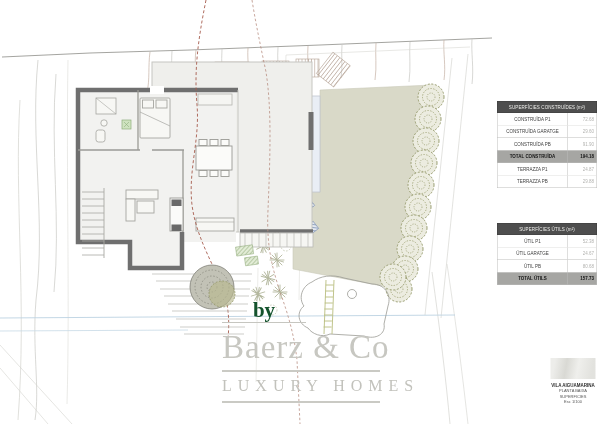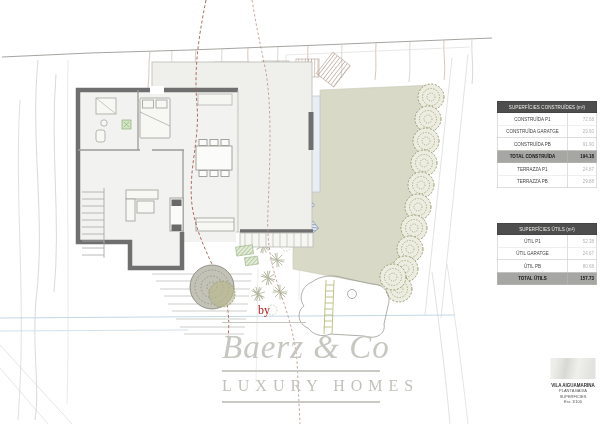--- a/index.html
+++ b/index.html
@@ -15,23 +15,23 @@
          height:24px;align-items:stretch;font-size:9px;}
   .t-row .lbl{flex:1;text-align:center;line-height:24px;color:#414141;white-space:nowrap;overflow:hidden;}
   .t-row .val{width:52px;text-align:right;line-height:24px;padding-right:5px;
               color:#b3b3b0;border-left:1px solid #bdbdba;}
   .t-row.total{background:#a6a6a3;font-weight:bold;}
   .t-row.total .lbl,.t-row.total .val{color:#151515;}
 
   
   .watermark{position:absolute;left:222px;top:300px;width:158px;text-align:center;
              font-family:"Liberation Serif", serif;color:#c7c7c1;}
-  .wm-by{font-size:12px;color:#b91c1c;width:84px;line-height:20px;}
+  .wm-by{font-size:21px;color:#14532d;width:84px;line-height:20px;font-weight:bold;}
   .wm-rule-s{width:84px;border-top:1px solid #c6c6c0;height:0;margin:2px 0 4px 0;}
-  .wm-name{font-size:33px;letter-spacing:1px;line-height:40px;white-space:nowrap;font-style:italic;}
+  .wm-name{font-size:33px;letter-spacing:1px;line-height:40px;white-space:nowrap;}
   .wm-rule{width:158px;border-top:2px solid #cacac4;height:0;margin:3px 0 5px 0;}
   .wm-tag{font-size:16px;letter-spacing:6px;color:#c2c2bc;white-space:nowrap;margin-bottom:6px;}
 
   
   .titleblock{position:absolute;left:546px;top:358px;width:108px;transform:scale(0.5);
               transform-origin:0 0;text-align:center;}
   .tb-thumb{width:90px;height:42px;margin:0 auto 6px auto;
             background:linear-gradient(100deg,#ededea 10%,#d9d9d4 35%,#efefec 60%,#e2e2de 90%);}
   .tb-line1{font-size:9px;font-weight:bold;color:#2e2e2e;line-height:12px;white-space:nowrap;}
   .tb-line{font-size:8px;color:#565656;line-height:11px;white-space:nowrap;}

